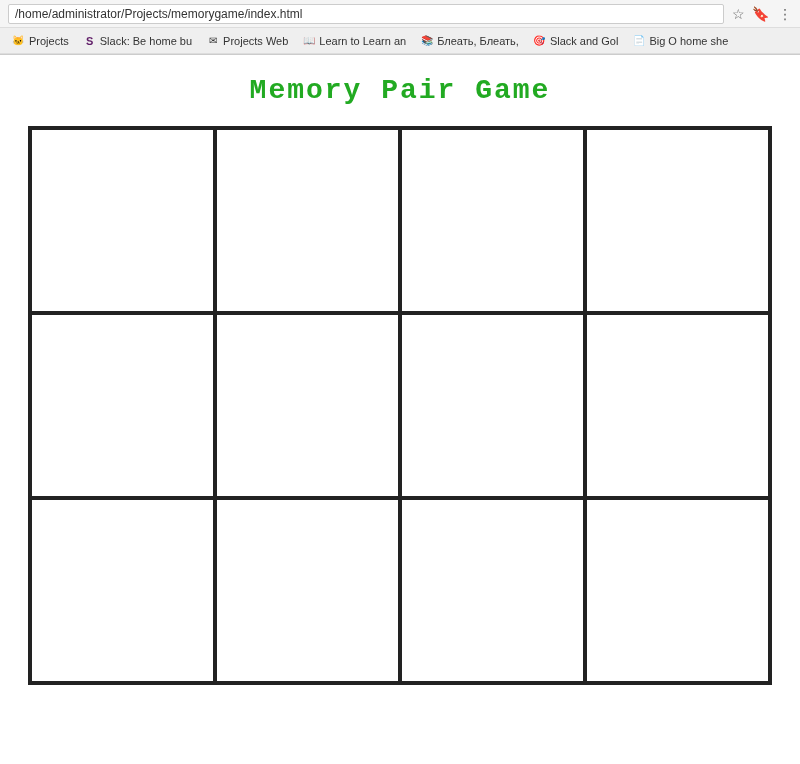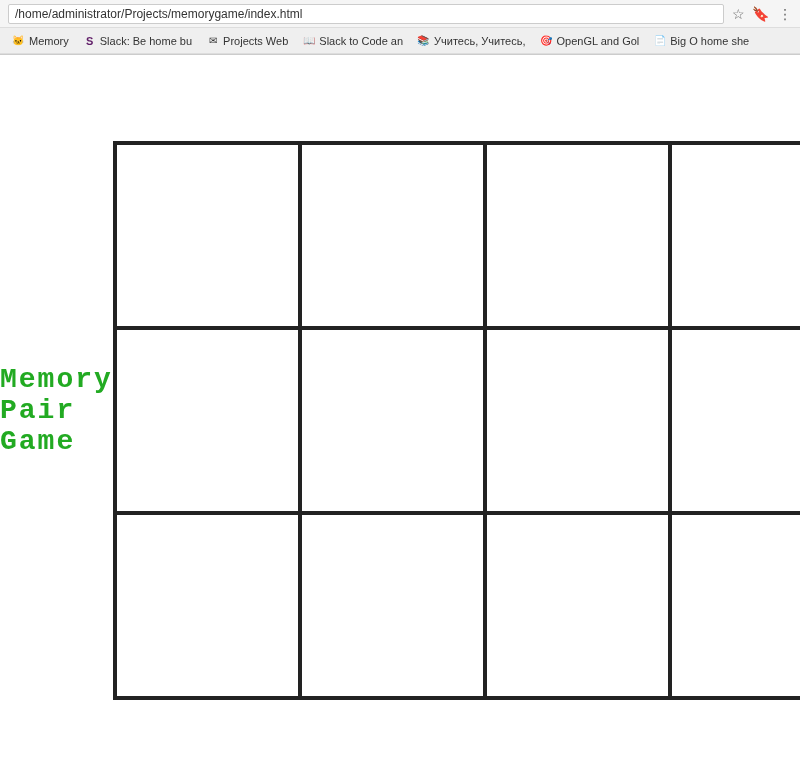--- a/index.html
+++ b/index.html
@@ -88,21 +88,21 @@
       justify-content: center;
       font-size: 10px;
     }
 
     
     .page-content {
       background: white;
       width: 800px;
       height: calc(764px - 54px);
       display: flex;
-      flex-direction: row;
+      flex-direction: column;
       align-items: center;
       padding-top: 20px;
     }
 
     .page-title {
       font-family: 'Courier New', monospace;
       font-size: 28px;
       font-weight: bold;
       color: #22aa22;
       margin-bottom: 20px;
@@ -137,41 +137,41 @@
     <div class="address-bar-icons">
       <span class="addr-icon">☆</span>
       <span class="addr-icon">🔖</span>
       <span class="addr-icon">⋮</span>
     </div>
   </div>
 
   <div class="bookmarks-bar">
     <div class="bookmark-item">
       <span class="bookmark-favicon">🐱</span>
-      <span>Memory</span>
+      <span>Projects</span>
     </div>
     <div class="bookmark-item">
       <span class="bookmark-favicon" style="color:#611f69; font-weight:bold; font-size:11px;">S</span>
       <span>Slack: Be home bu</span>
     </div>
     <div class="bookmark-item">
       <span class="bookmark-favicon">✉</span>
       <span>Projects Web</span>
     </div>
     <div class="bookmark-item">
       <span class="bookmark-favicon">📖</span>
-      <span>Slack to Code an</span>
+      <span>Learn to Learn an</span>
     </div>
     <div class="bookmark-item">
       <span class="bookmark-favicon">📚</span>
-      <span>Учитесь, Учитесь,</span>
+      <span>Блеать, Блеать,</span>
     </div>
     <div class="bookmark-item">
       <span class="bookmark-favicon">🎯</span>
-      <span>OpenGL and Gol</span>
+      <span>Slack and Gol</span>
     </div>
     <div class="bookmark-item">
       <span class="bookmark-favicon">📄</span>
       <span>Big O home she</span>
     </div>
   </div>
 </div>
 
 <div class="page-content">
   <h1 class="page-title">Memory Pair Game</h1>

